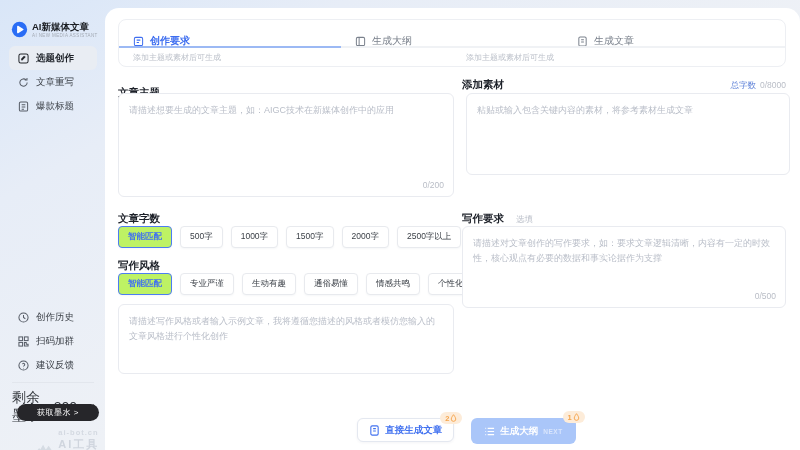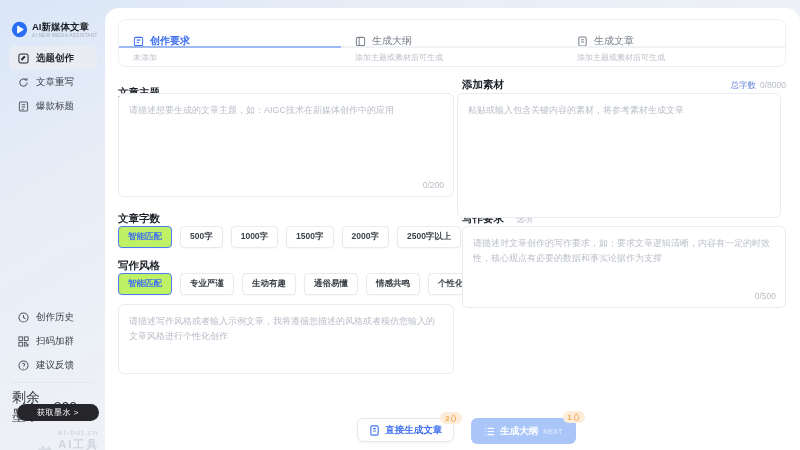--- a/index.html
+++ b/index.html
@@ -61,26 +61,26 @@
   .box-topic { top:85px; left:0; width:336px; height:104px; }
   .lbl-word { position:absolute; top:204px; left:0; }
   .chips-word { position:absolute; top:218px; left:0; }
   .lbl-style { position:absolute; top:251px; left:0; }
   .chips-style { position:absolute; top:265px; left:0; }
   .box-style { top:296px; left:0; width:336px; height:70px; }
 
   .row-material { position:absolute; top:70px; left:0; width:324px; display:flex; align-items:baseline; }
   .total-words { margin-left:auto; font-size:8.5px; color:#5e81d8; }
   .total-counter { font-size:8.5px; color:#b9bdc6; margin-left:4px; }
-  .box-material { top:85px; left:352px; width:324px; height:125px; }
+  .box-material { top:85px; left:361px; width:324px; height:82px; }
   .lbl-req { position:absolute; top:204px; left:0; }
   .box-req { top:218px; left:357px; width:324px; height:82px; }
 
   .chips { display:flex; gap:8px; }
-  .chip { height:22px; display:inline-flex; align-items:center; padding:0 9px; border:1px solid #e8eaee; border-radius:4px; background:#fff; font-size:8.5px; color:#3c4148; box-shadow:0 1px 2px rgba(30,40,70,.04); cursor:pointer; white-space:nowrap;font-weight:bold; }
+  .chip { height:22px; display:inline-flex; align-items:center; padding:0 9px; border:1px solid #e8eaee; border-radius:4px; background:#fff; font-size:8.5px; color:#3c4148; box-shadow:0 1px 2px rgba(30,40,70,.04); cursor:pointer; white-space:nowrap; }
   .chip.active { border-color:#4d7df2; color:#4272f0; background:#bef264; font-weight:bold; }
   .chip.muted { color:#b6bac2; box-shadow:none; }
 
   
   .footer-bar { position:absolute; left:0; right:0; bottom:6px; display:flex; justify-content:center; gap:17px; padding-left:28px; }
   .btn { position:relative; display:inline-flex; align-items:center; gap:5px; border-radius:6px; font-size:9.5px; font-weight:bold; cursor:pointer; border:none; }
   .btn-outline { background:#fff; border:1px solid #e4e8f0; color:#4272f0; height:24px; padding:0 11px; box-shadow:0 1px 3px rgba(30,40,70,.05); }
   .btn-primary { background:#aac6f9; color:#fff; height:26px; padding:0 13px; }
   .btn-next { font-size:6.5px; color:#d9e5fc; font-weight:bold; letter-spacing:.5px; }
   .badge { position:absolute; top:-7px; right:-9px; height:12px; display:flex; align-items:center; gap:1px; background:#fdecd9; border-radius:7px; padding:0 5px; font-size:7.5px; font-weight:bold; color:#f5a44b; }
@@ -204,21 +204,20 @@
             </svg>
           <span>生成文章</span>
         </div>
       </div>
       <div class="steps-track">
           <i class="on"></i>
           <i></i>
           <i></i>
         </div>
       <div class="steps-status">
-        <span>未添加</span>
         <span>添加主题或素材后可生成</span>
         <span>添加主题或素材后可生成</span>
       </div>
     </div>
 
     <div class="col-left">
       <div class="label lbl-topic">文章主题</div>
       <div class="chips chips-word">
         <span class="chip active">智能匹配</span>
         <span class="chip">500字</span>

